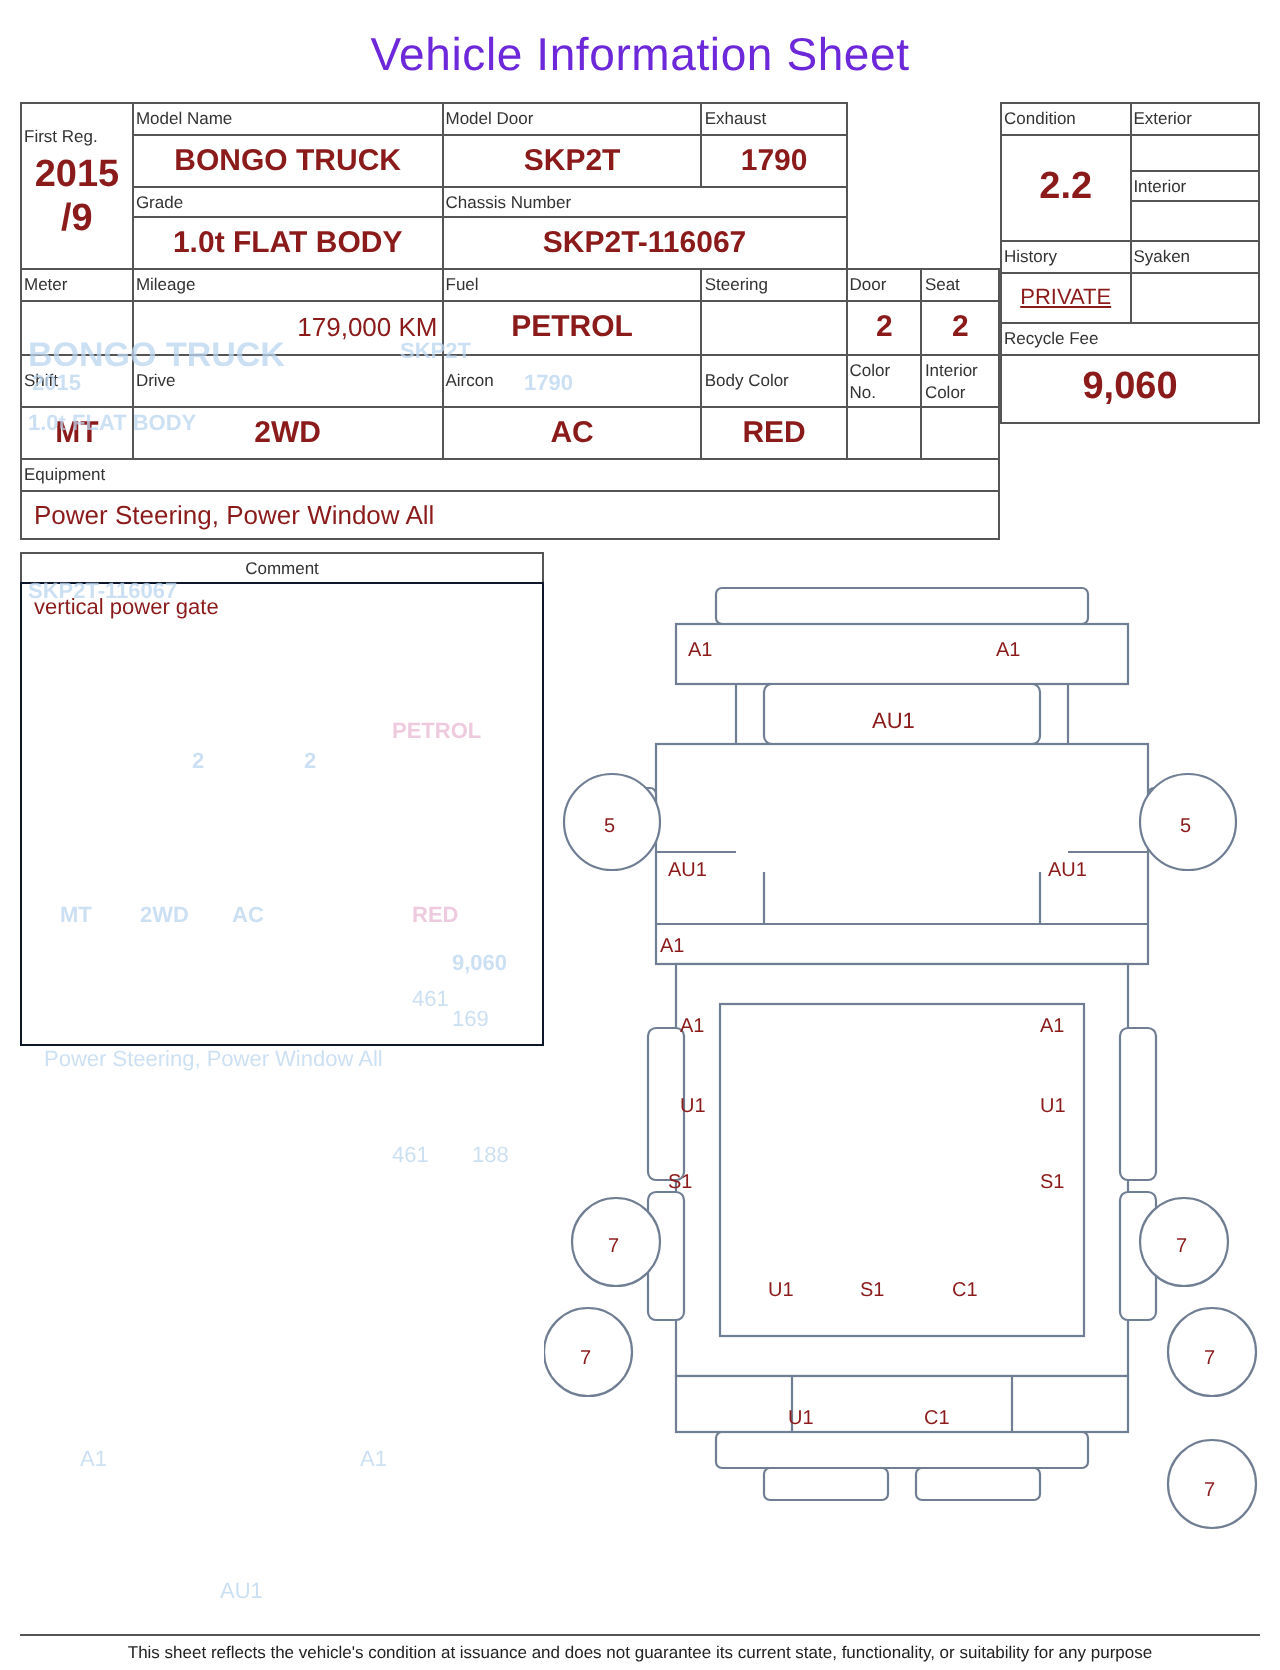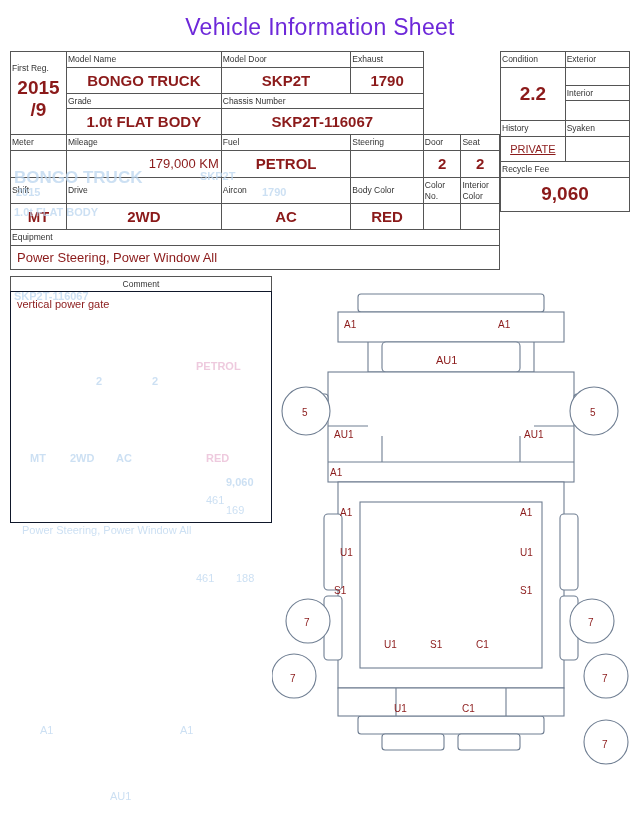--- a/index.html
+++ b/index.html
@@ -276,13 +276,14 @@
     <div class="wm" style="left:206px; top:494px;">461</div>
     <div class="wm" style="left:226px; top:504px;">169</div>
     <div class="wm" style="left:22px; top:524px;">Power Steering, Power Window  All</div>
     <div class="wm" style="left:196px; top:572px;">461</div>
     <div class="wm" style="left:236px; top:572px;">188</div>
     <div class="wm" style="left:40px; top:724px;">A1</div>
     <div class="wm" style="left:180px; top:724px;">A1</div>
     <div class="wm" style="left:110px; top:790px;">AU1</div>
   </div>
 
+  <div class="footer">This sheet reflects the vehicle's condition at issuance and does not guarantee its current state, functionality, or suitability for any purpose</div>
 </div>
 
 </body></html>

